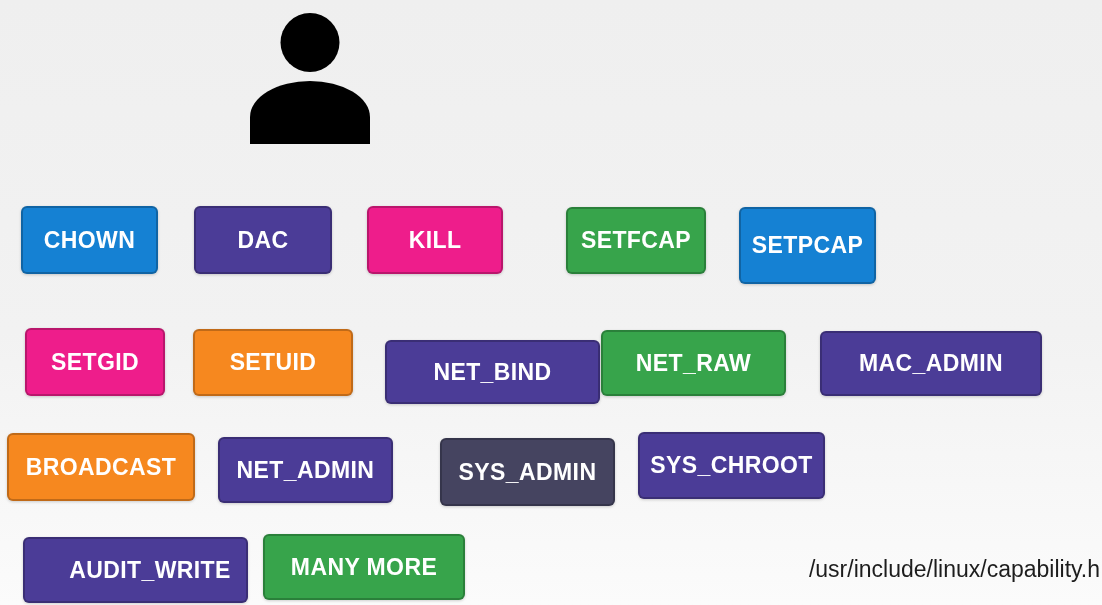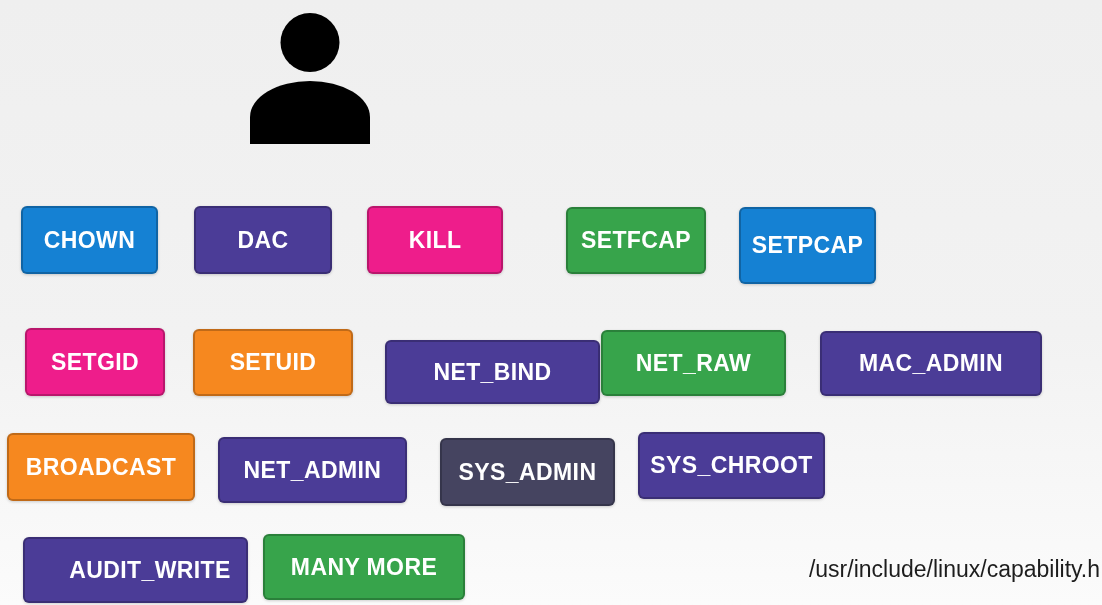--- a/index.html
+++ b/index.html
@@ -49,21 +49,21 @@
   .pos-setfcap    { left: 566px; top: 207px; width: 140px; height: 67px; }
   .pos-setpcap    { left: 739px; top: 207px; width: 137px; height: 77px; }
   
   .pos-setgid     { left: 25px;  top: 328px; width: 140px; height: 68px; }
   .pos-setuid     { left: 193px; top: 329px; width: 160px; height: 67px; }
   .pos-net_bind   { left: 385px; top: 340px; width: 215px; height: 64px; }
   .pos-net_raw    { left: 601px; top: 330px; width: 185px; height: 66px; }
   .pos-mac_admin  { left: 820px; top: 331px; width: 222px; height: 65px; }
   
   .pos-broadcast  { left: 7px;   top: 433px; width: 188px; height: 68px; }
-  .pos-net_admin  { left: 218px; top: 437px; width: 189px; height: 66px; }
+  .pos-net_admin  { left: 218px; top: 437px; width: 175px; height: 66px; }
   .pos-sys_admin  { left: 440px; top: 438px; width: 175px; height: 68px; }
   .pos-sys_chroot { left: 638px; top: 432px; width: 187px; height: 67px; }
   
   .pos-audit_write{ left: 23px;  top: 537px; width: 225px; height: 66px; padding-left: 29px; }
   .pos-many_more  { left: 263px; top: 534px; width: 202px; height: 66px; }
 
   .footer-path {
     position: absolute;
     top: 556px;
     right: 2px;

